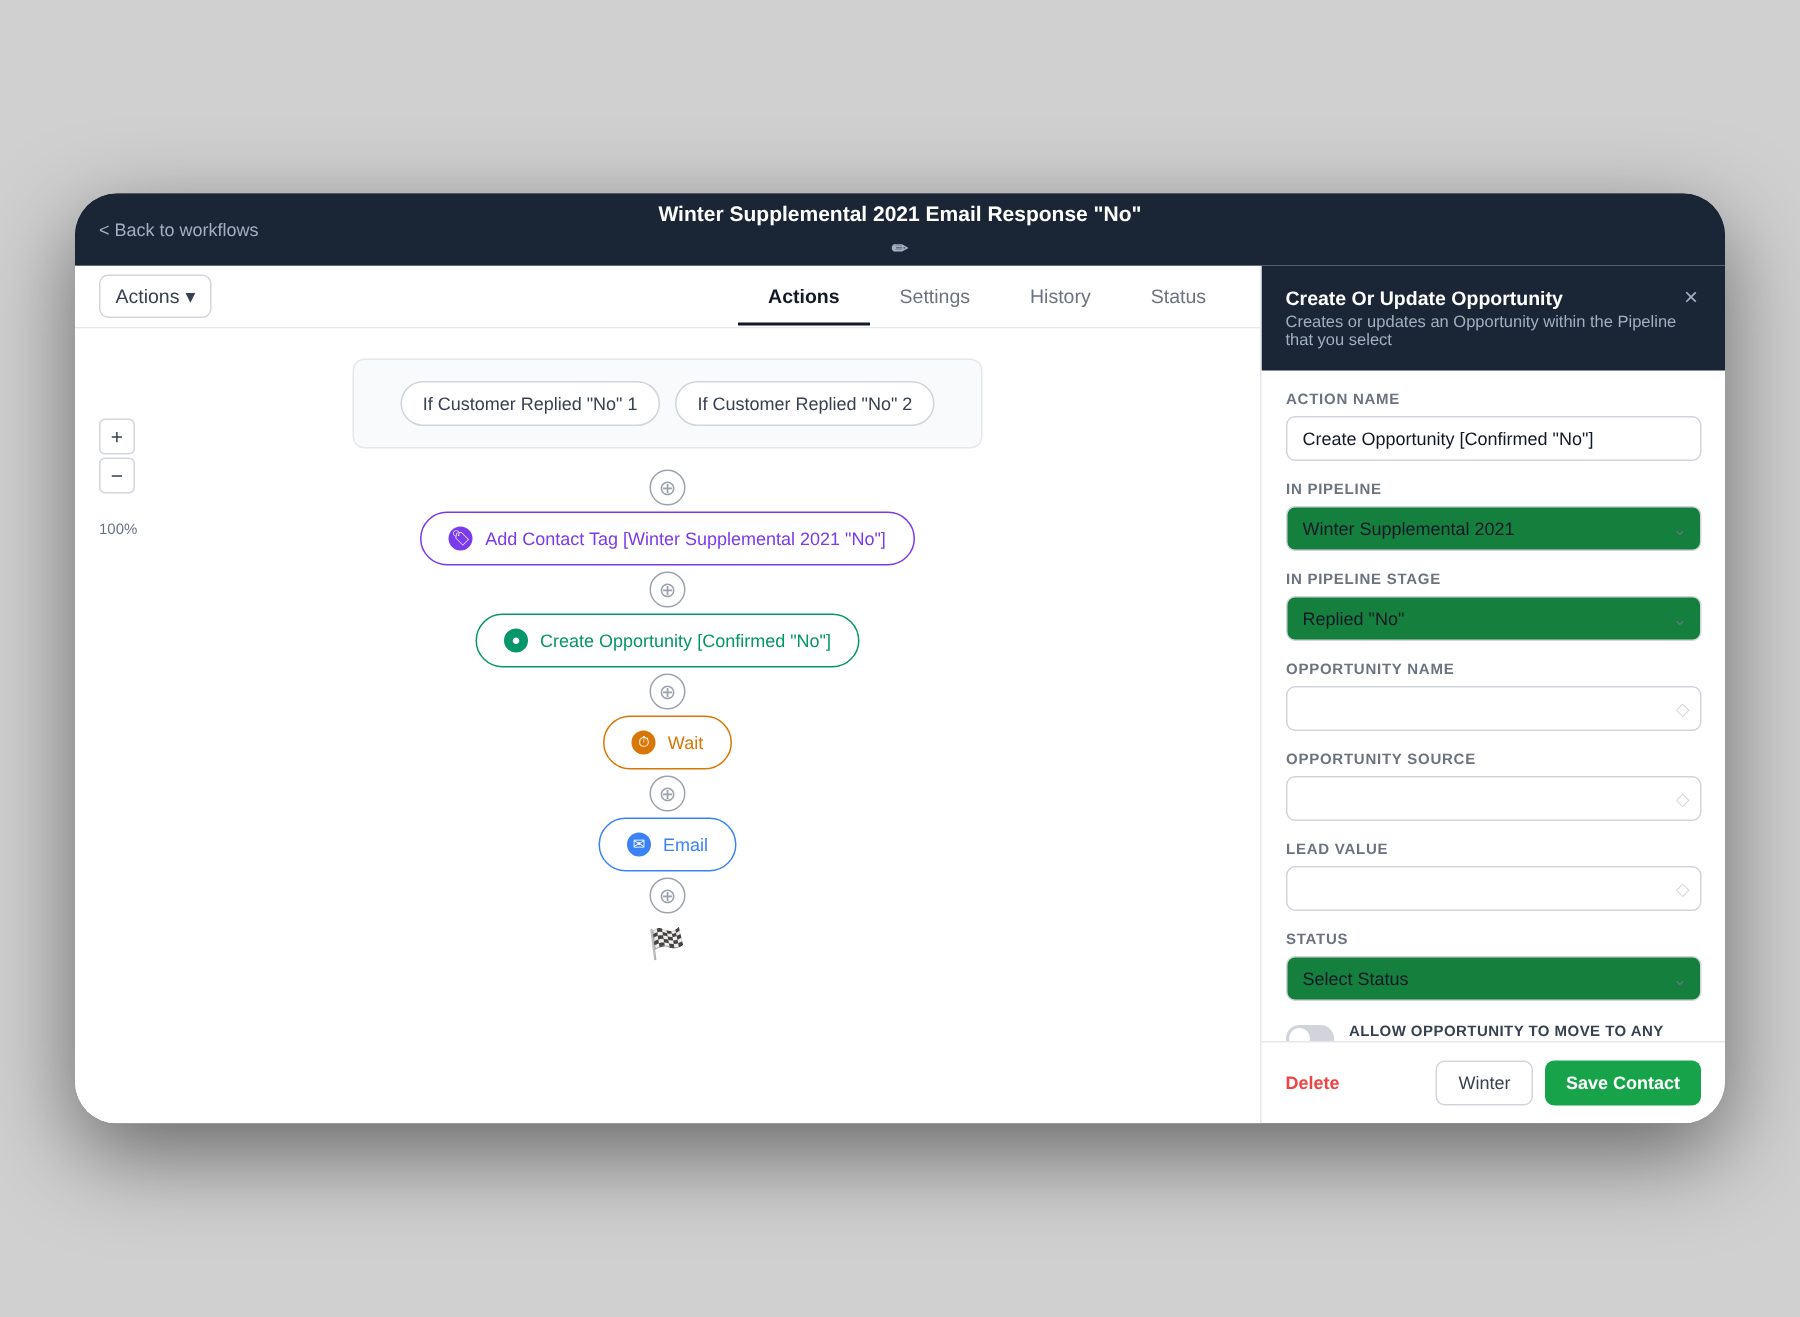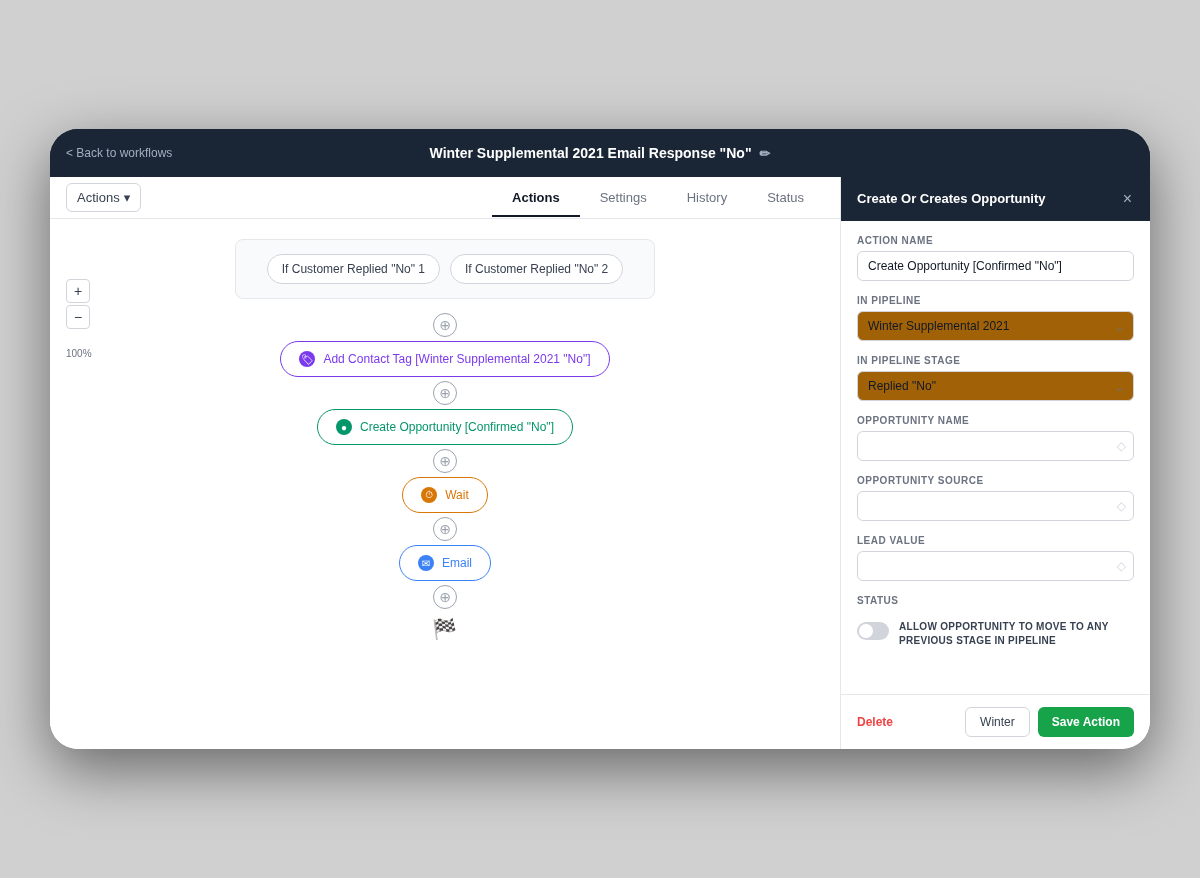--- a/index.html
+++ b/index.html
@@ -48,20 +48,21 @@
     .top-bar-title {
       position: absolute;
       left: 50%;
       transform: translateX(-50%);
       color: #fff;
       font-size: 14px;
       font-weight: 600;
       display: flex;
       align-items: center;
       gap: 8px;
+      flex-direction: column;
     }
 
     .edit-icon {
       color: #a0b0c0;
       cursor: pointer;
       font-size: 13px;
     }
 
     
     .main-content {
@@ -353,21 +354,21 @@
       outline: none;
     }
 
     .form-select {
       width: 100%;
       padding: 7px 10px;
       border: 1px solid #d1d5db;
       border-radius: 6px;
       font-size: 12px;
       color: #111827;
-      background: #a16207;
+      background: #15803d;
       outline: none;
       appearance: none;
       cursor: pointer;
     }
 
     .select-wrapper {
       position: relative;
     }
 
     .select-wrapper::after {
@@ -562,21 +563,22 @@
 
         <div class="finish-flag">🏁</div>
 
       </div>
     </div>
 
     <div class="right-panel">
 
       <div class="right-panel-header">
         <div>
-          <div class="right-panel-title">Create Or Creates Opportunity</div>
+          <div class="right-panel-title">Create Or Update Opportunity</div>
+          <div class="right-panel-subtitle">Creates or updates an Opportunity within the Pipeline that you select</div>
         </div>
         <div class="close-btn">×</div>
       </div>
 
       <div class="right-panel-body">
 
         <div class="form-group">
           <label class="form-label">ACTION NAME</label>
           <input class="form-input" type="text" value="Create Opportunity [Confirmed &quot;No&quot;]" style="">
         </div>
@@ -618,32 +620,37 @@
         <div class="form-group">
           <label class="form-label">LEAD VALUE</label>
           <div class="input-with-icon">
             <input type="text" style="">
             <span class="icon-right">◇</span>
           </div>
         </div>
 
         <div class="form-group">
           <label class="form-label">STATUS</label>
+          <div class="select-wrapper">
+            <select class="form-select">
+              <option>Select Status</option>
+            </select>
+          </div>
         </div>
 
         <div class="toggle-row">
           <div class="toggle"></div>
           <div class="toggle-label">ALLOW OPPORTUNITY TO MOVE TO ANY PREVIOUS STAGE IN PIPELINE</div>
         </div>
 
       </div>
 
       <div class="right-panel-footer">
         <span class="delete-link">Delete</span>
         <div class="footer-btns">
           <button class="btn-cancel">Winter</button>
-          <button class="btn-save">Save Action</button>
+          <button class="btn-save">Save Contact</button>
         </div>
       </div>
 
     </div>
   </div>
 </div>
 
 </body></html>

